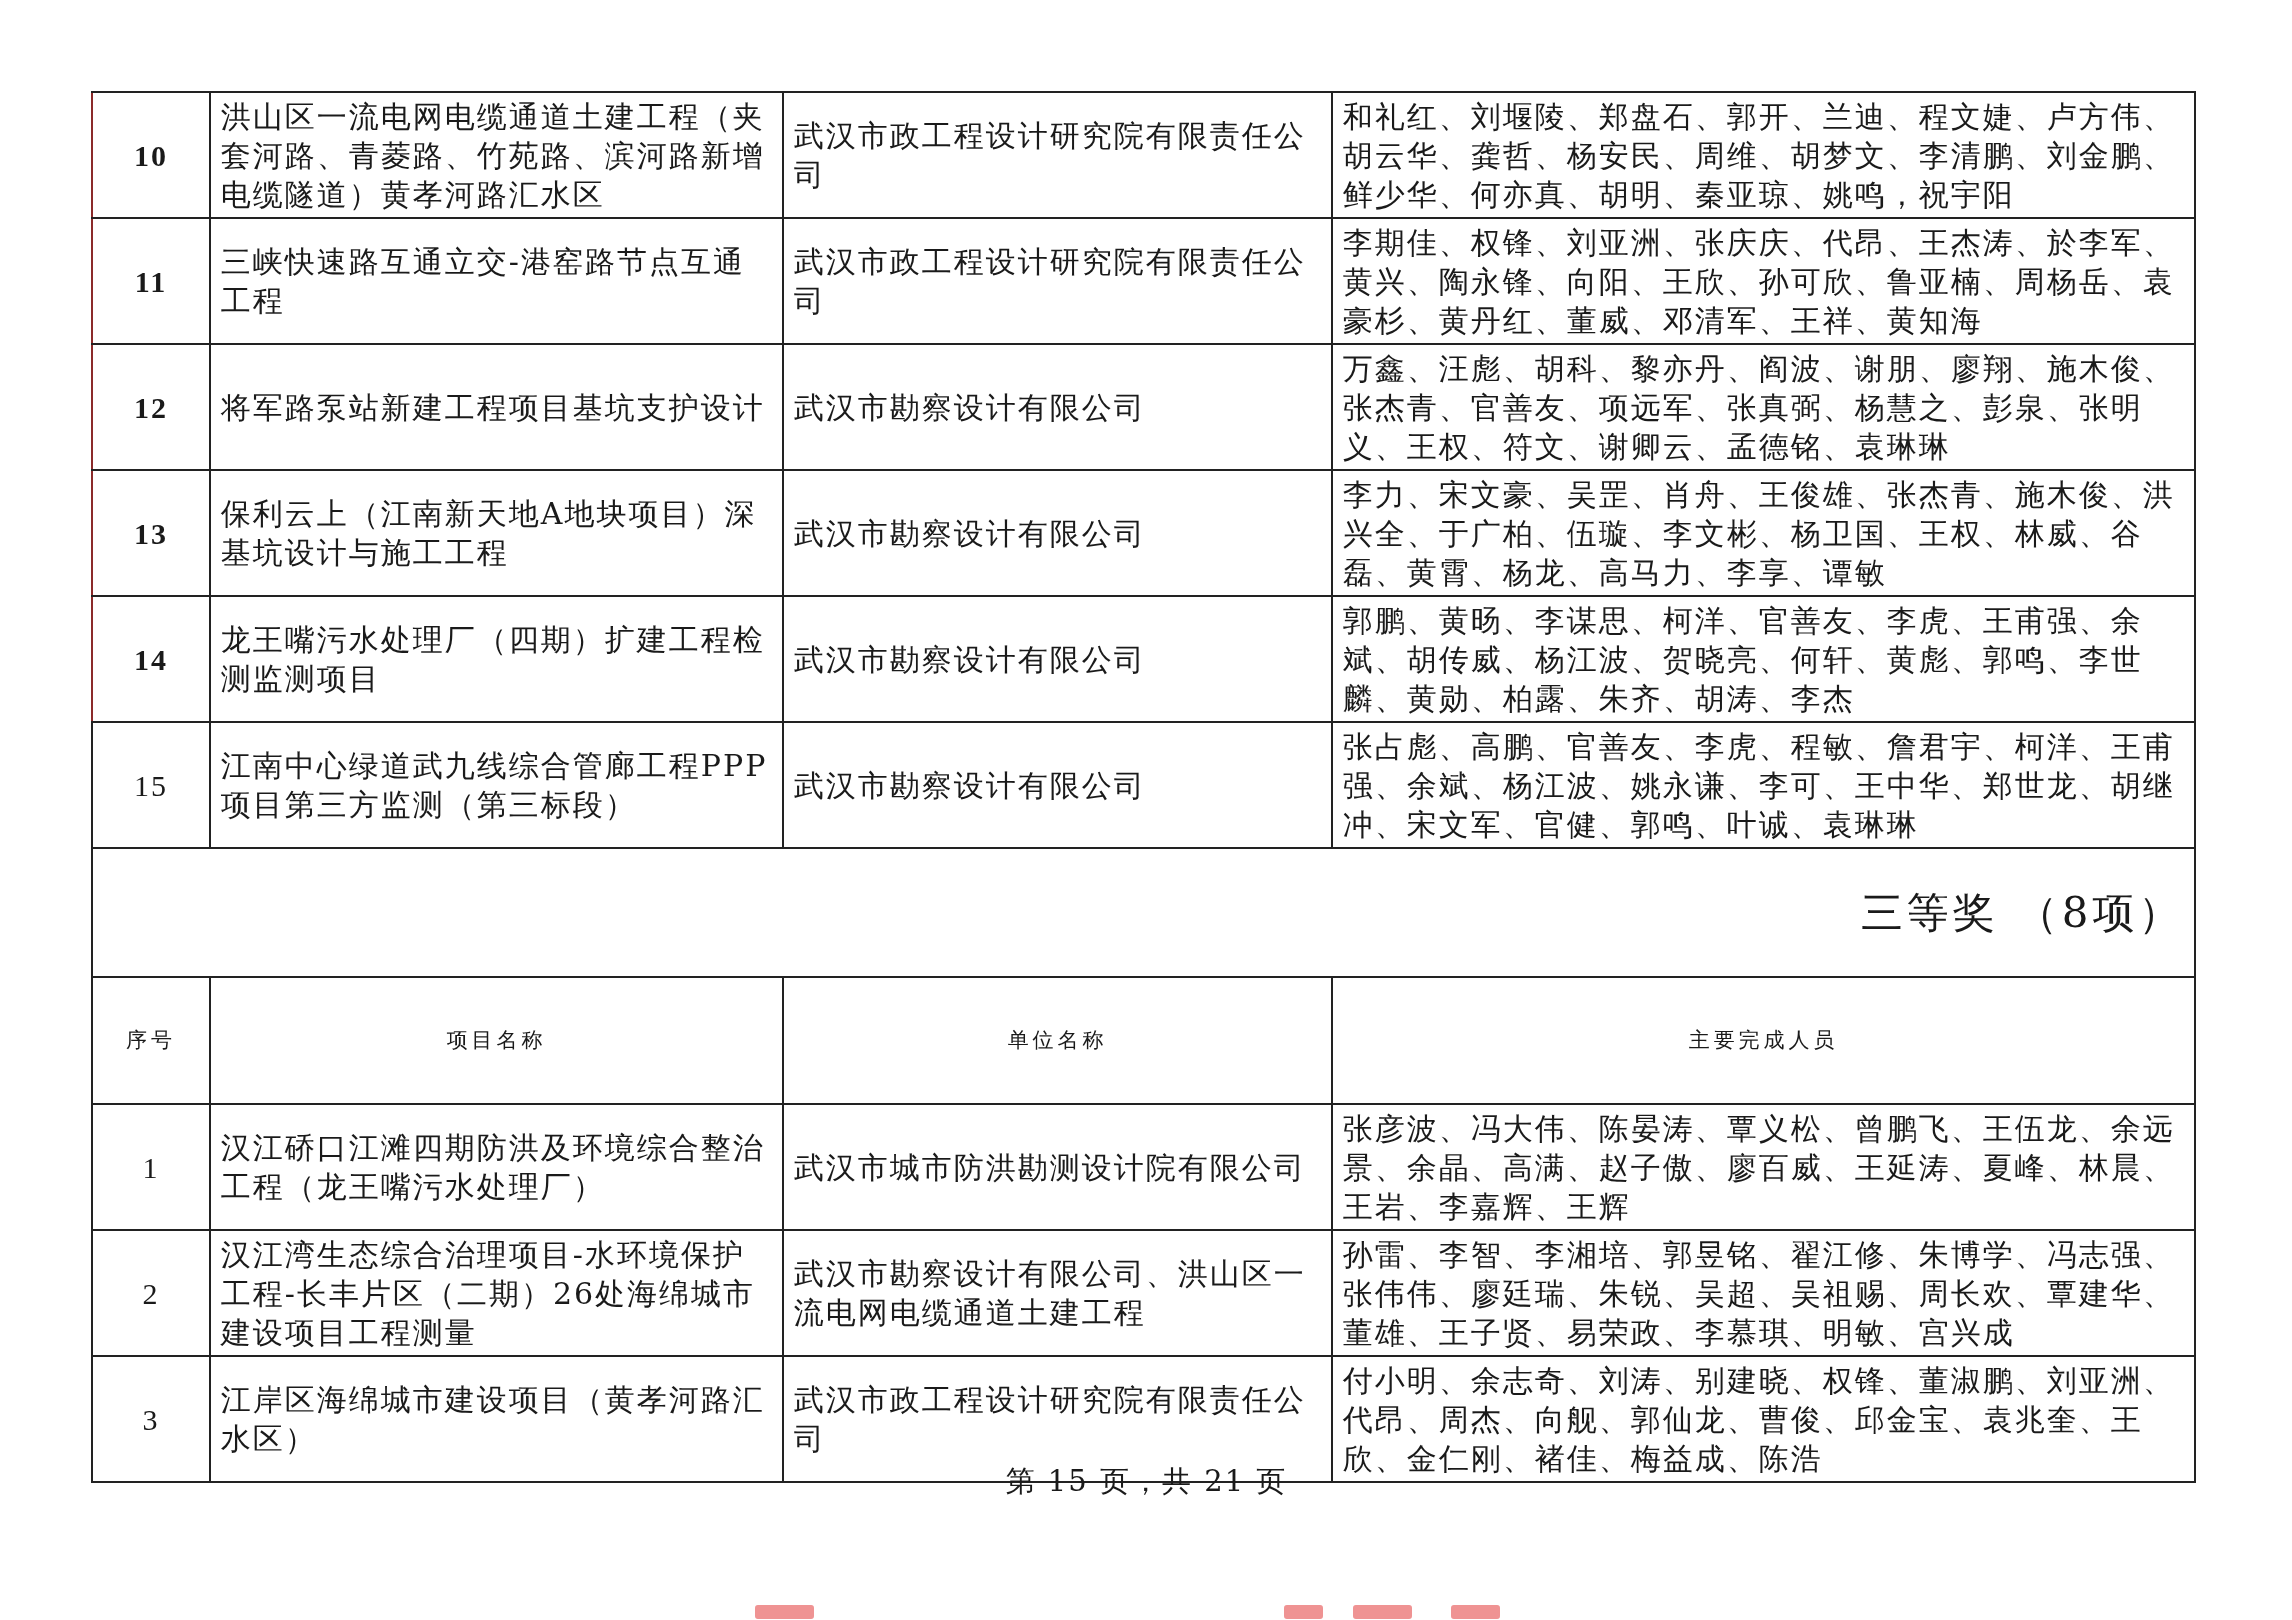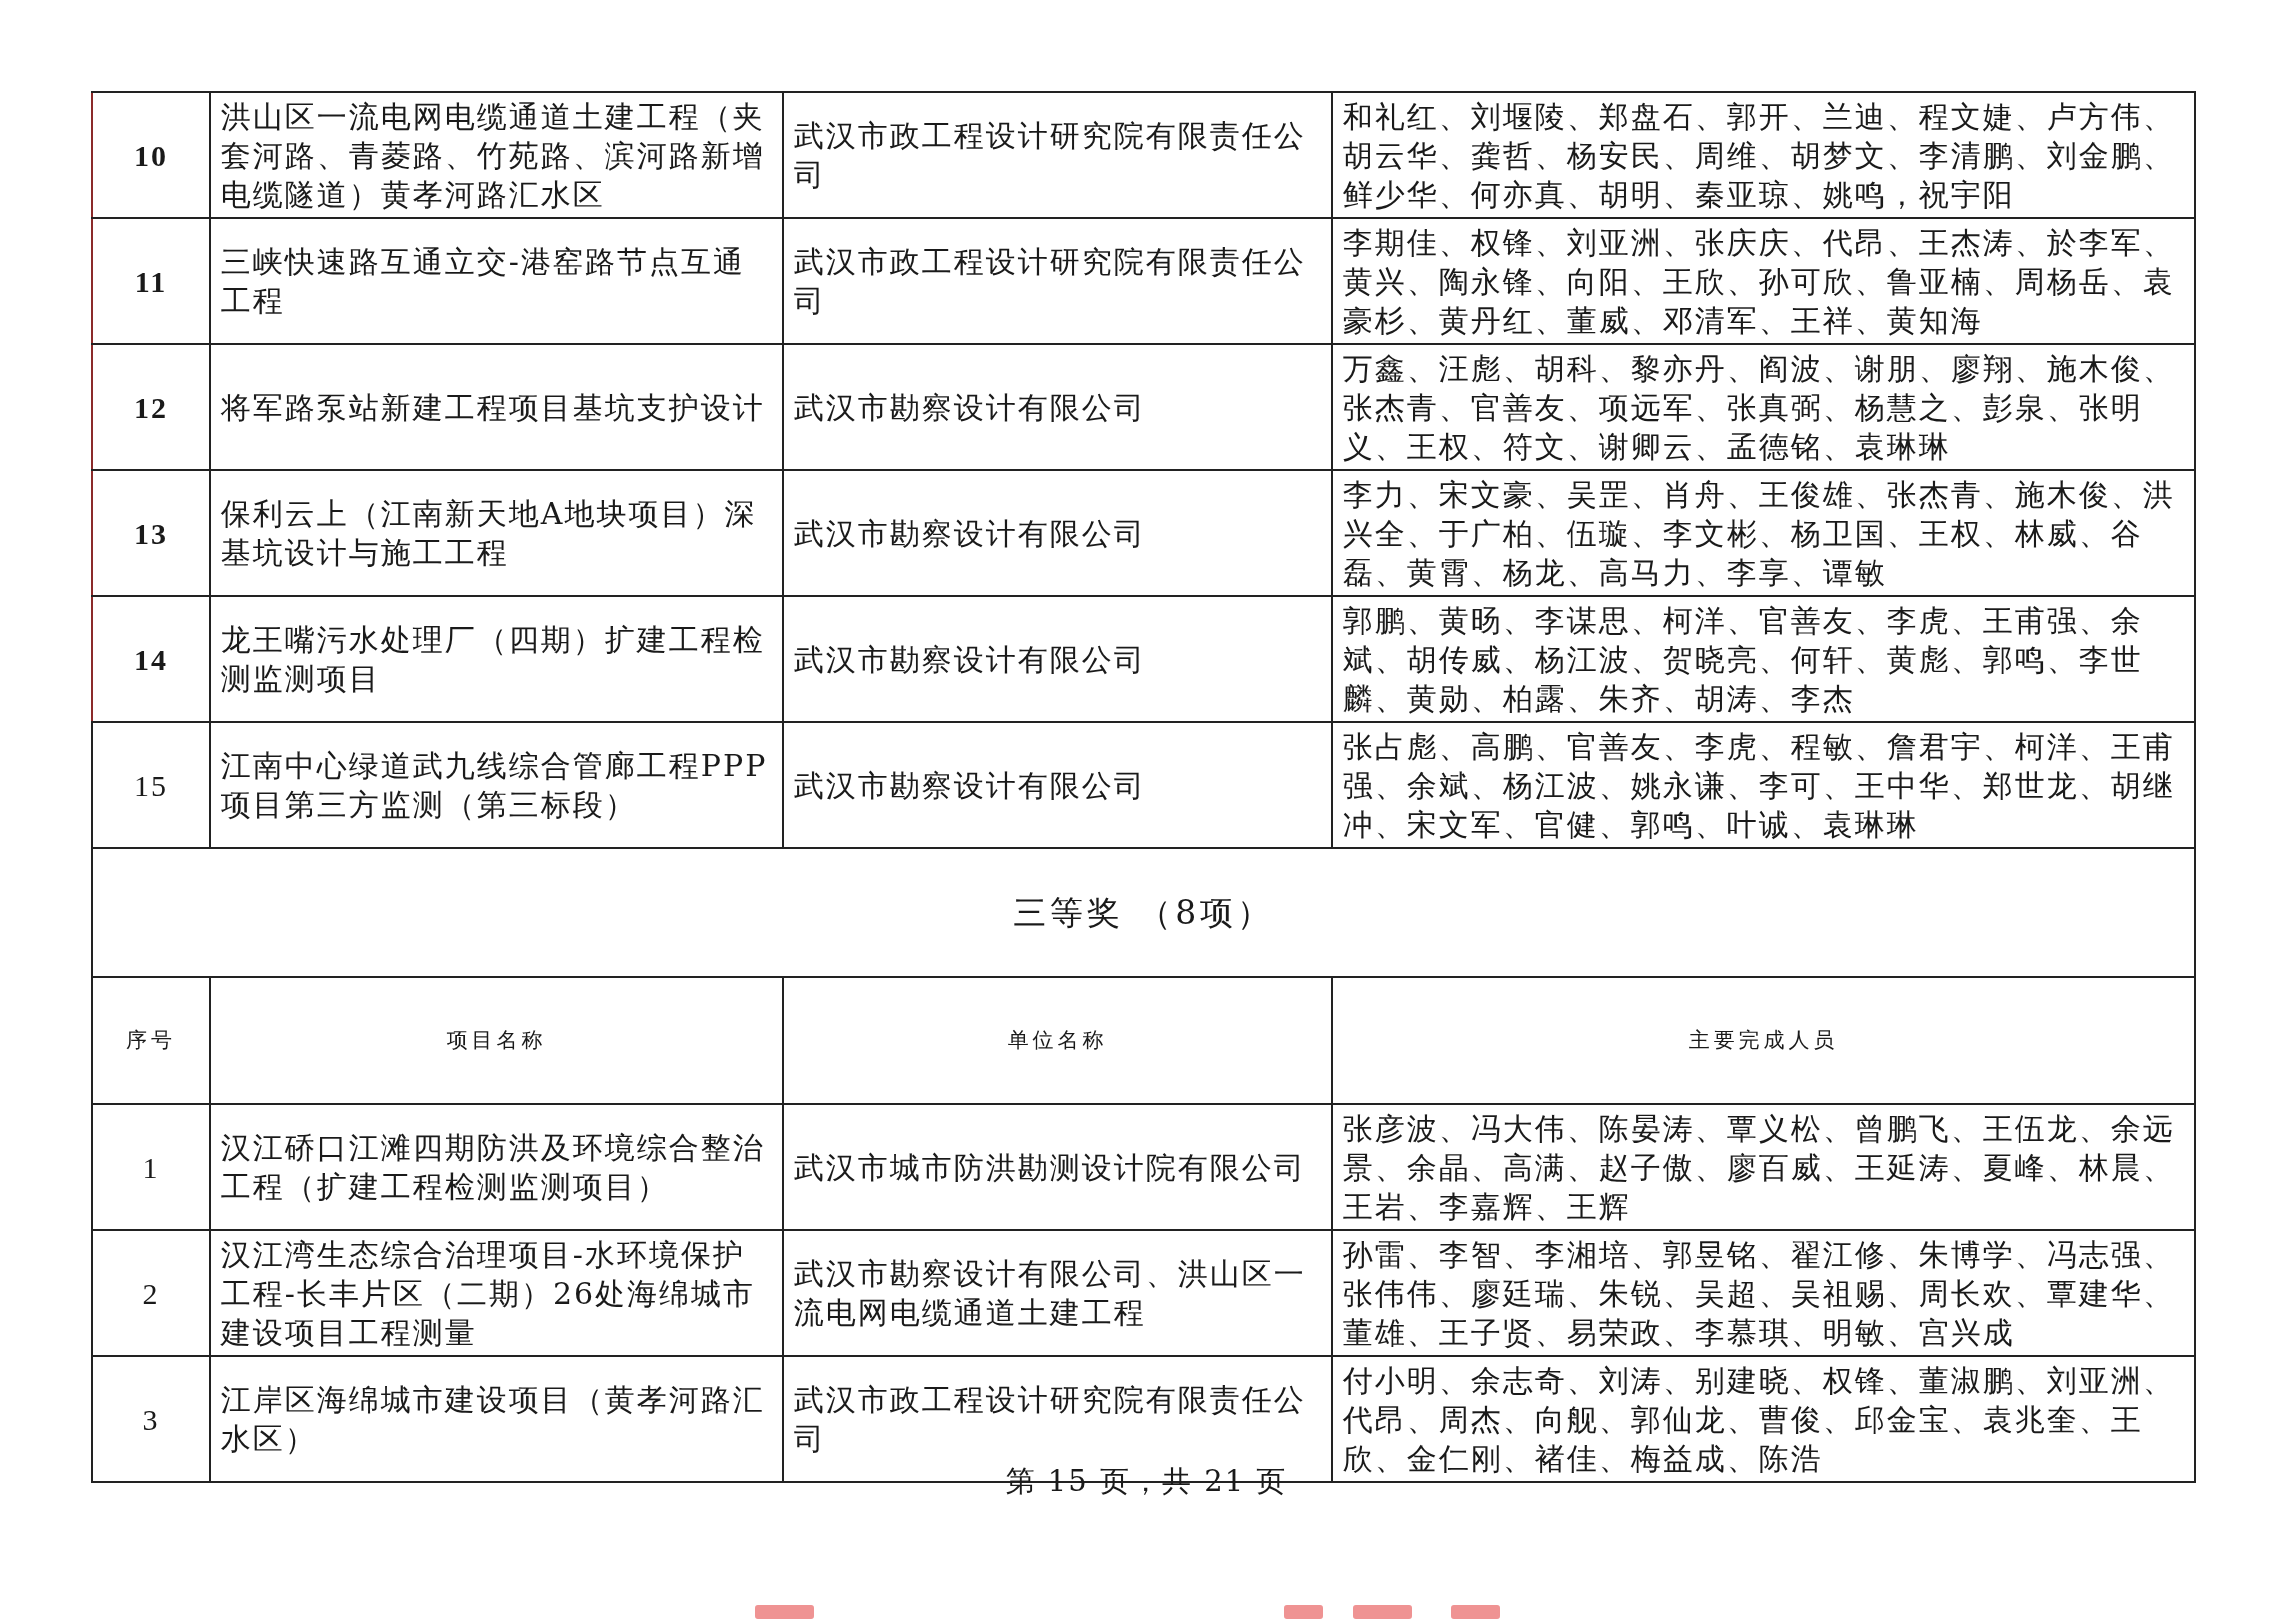--- a/index.html
+++ b/index.html
@@ -10,21 +10,21 @@
          border-collapse: collapse; table-layout: fixed; }
   table.awards td { border: 2.5px solid #222; vertical-align: middle; padding: 0 9.8px;
          font-size: 30px; line-height: 39px; letter-spacing: 2px; }
   table.awards col.c-no { width: 118px; }
   table.awards col.c-proj { width: 573px; }
   table.awards col.c-unit { width: 549px; }
   table.awards col.c-people { width: 863px; }
   td.no { text-align: center; font-family: "Liberation Serif", serif; font-size: 27.4px; letter-spacing: 0; }
   tr.row-data td { height: 124px; }
   td.people { letter-spacing: 2.9px; }
-  tr.section td { height: 127px; text-align: center; font-size: 33px; letter-spacing: 3.9px; margin-left: 32px; }
+  tr.section td { height: 127px; text-align: right; font-size: 42px; letter-spacing: 3.9px; margin-left: 32px; }
   tr.header td { height: 125px; text-align: center; font-size: 21px; letter-spacing: 3.9px; }
   .left-redline td.no { border-left: 2.5px solid #8b2a2a; font-weight: bold; }
   .footer { position: absolute; left: 0; width: 2293px; top: 1462px; text-align: center;
          font-size: 29px; letter-spacing: 2px; }
   .stamp { position: absolute; top: 1605px; height: 13.7px; background: #e23a3a; opacity: .55; border-radius: 2.9px; }
 </style>
 </head>
 <body>
 
 <div class="page">
@@ -79,21 +79,21 @@
 
       <tr class="header">
         <td>序号</td>
         <td>项目名称</td>
         <td>单位名称</td>
         <td>主要完成人员</td>
       </tr>
 
       <tr class="row-data">
         <td class="no">1</td>
-        <td>汉江硚口江滩四期防洪及环境综合整治工程（扩建工程检测监测项目）</td>
+        <td>汉江硚口江滩四期防洪及环境综合整治工程（龙王嘴污水处理厂）</td>
         <td>武汉市城市防洪勘测设计院有限公司</td>
         <td class="people">张彦波、冯大伟、陈晏涛、覃义松、曾鹏飞、王伍龙、余远景、余晶、高满、赵子傲、廖百威、王延涛、夏峰、林晨、王岩、李嘉辉、王辉</td>
       </tr>
       <tr class="row-data">
         <td class="no">2</td>
         <td>汉江湾生态综合治理项目-水环境保护工程-长丰片区（二期）26处海绵城市建设项目工程测量</td>
         <td>武汉市勘察设计有限公司、洪山区一流电网电缆通道土建工程</td>
         <td class="people">孙雷、李智、李湘培、郭昱铭、翟江修、朱博学、冯志强、张伟伟、廖廷瑞、朱锐、吴超、吴祖赐、周长欢、覃建华、董雄、王子贤、易荣政、李慕琪、明敏、宫兴成</td>
       </tr>
       <tr class="row-data">

